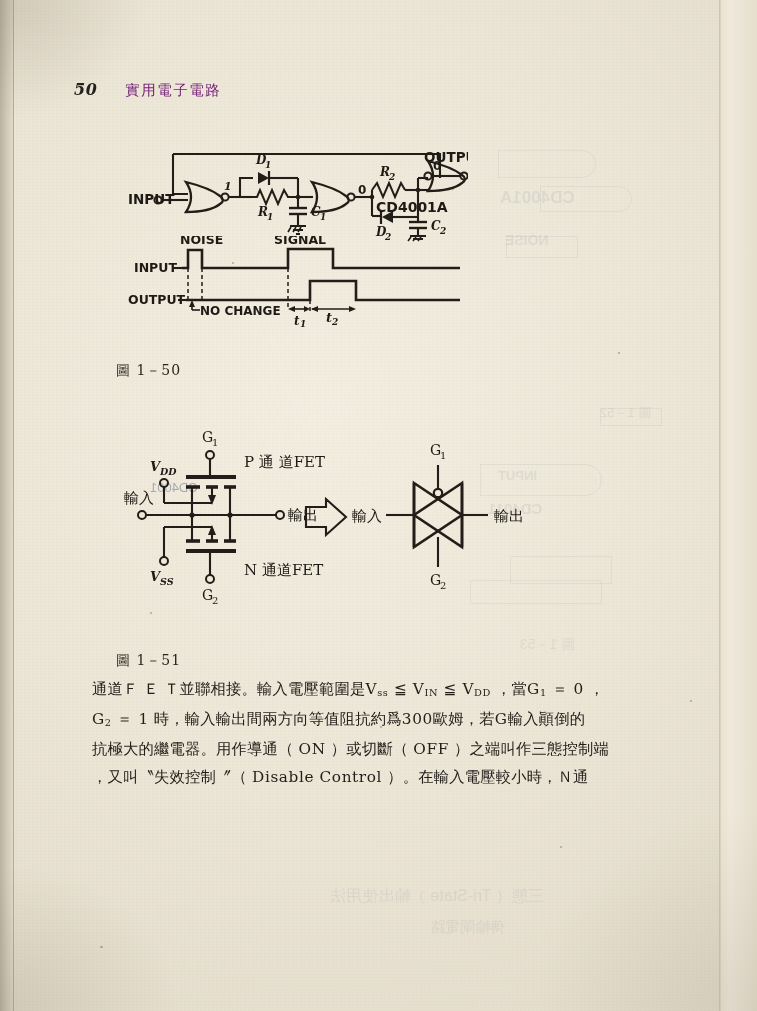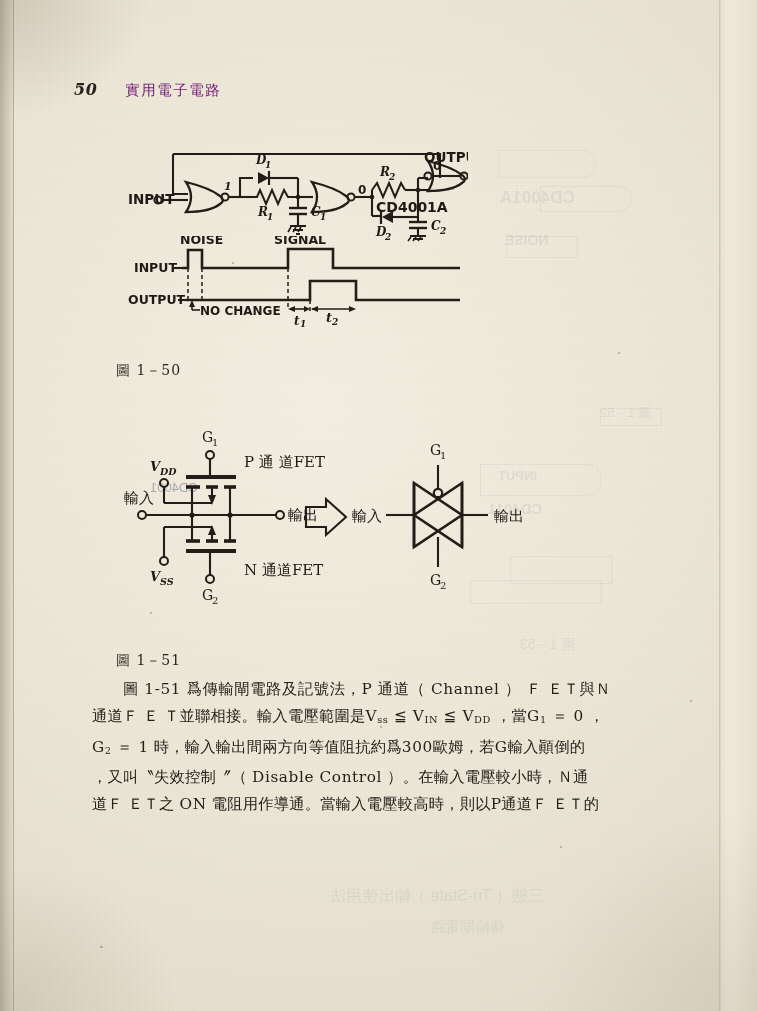--- a/index.html
+++ b/index.html
@@ -436,30 +436,27 @@
       <path class="ink" stroke-width="2.1" d="M314 112 L314 142"></path>
       <text class="lbl-ser" x="306" y="160" font-size="14">G</text>
       <text class="lbl-ser" x="316" y="164" font-size="10">2</text>
     </svg>
 
   </div>
 
   <div class="fig-caption" style="left:116px; top:632px;margin-top:20px;">圖 1－51</div>
 
   <div class="body-text">
-    <div class="body-line indent">
-      <span class="lat">圖 1-51 爲傳輸閘電路及記號法，P 通道（ Channel ） Ｆ ＥＴ與Ｎ</span>
-    </div>
     <div class="body-line">
       通道Ｆ Ｅ Ｔ並聯相接。輸入電壓範圍是<span class="lat">V<sub>ss</sub> ≦ V<sub>IN</sub> ≦ V<sub>DD</sub></span> ，當<span class="lat">G<sub>1</sub> ＝ 0</span> ，
     </div>
     <div class="body-line">
       <span class="lat">G<sub>2</sub> ＝ 1</span> 時，輸入輸出間兩方向等值阻抗約爲<span class="lat">300</span>歐姆，若<span class="lat">G</span>輸入顚倒的
     </div>
     <div class="body-line">
+      抗極大的繼電器。用作導通（ <span class="lat">ON</span> ）或切斷（ <span class="lat">OFF</span> ）之端叫作三態控制端
+    </div>
+    <div class="body-line">
       ，又叫〝失效控制〞（ <span class="lat">Disable Control</span> ）。在輸入電壓較小時，Ｎ通
     </div>
-    <div class="body-line">
-      道Ｆ ＥＴ之 <span class="lat">ON</span> 電阻用作導通。當輸入電壓較高時，則以P通道Ｆ ＥＴ的
-    </div>
   </div>
 
 </div>
 
 </body></html>

